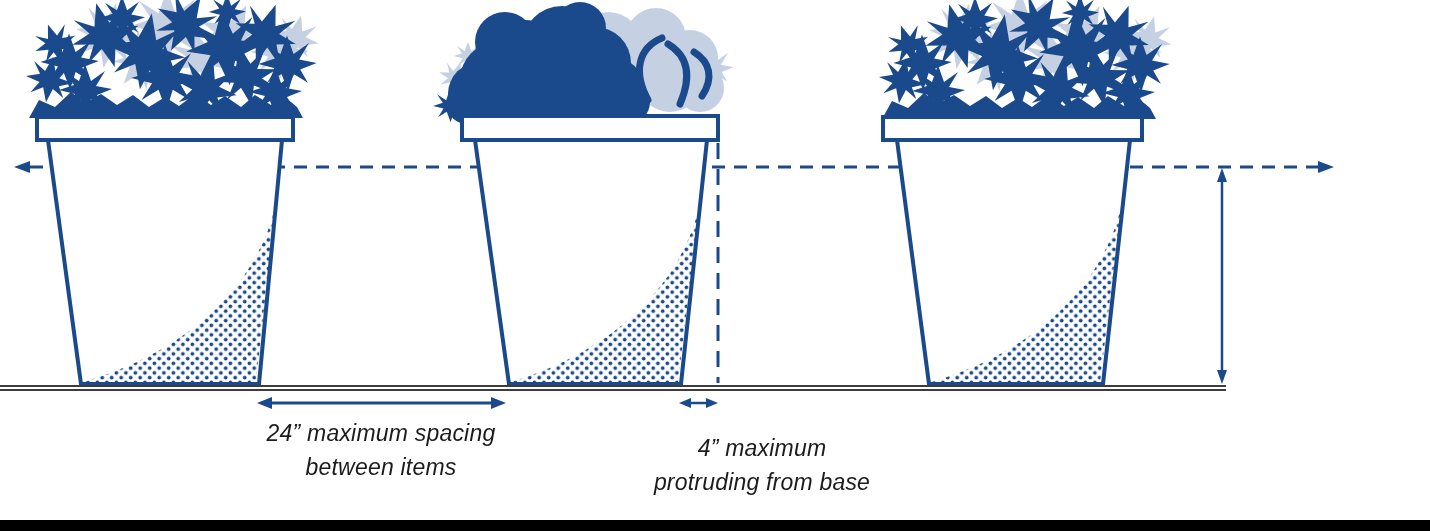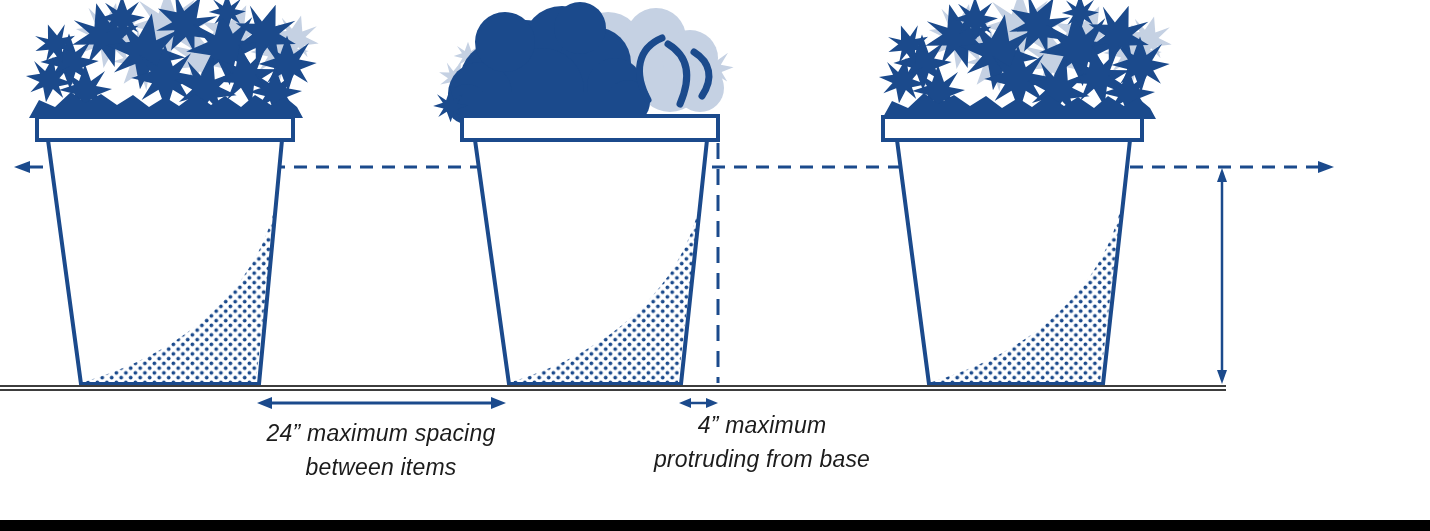--- a/index.html
+++ b/index.html
@@ -26,21 +26,21 @@
   .head{fill:var(--primary-blue);stroke:none;}
   .ground{stroke:var(--ground-gray);stroke-width:2;fill:none;}
   .frond{fill:none;stroke:var(--primary-blue);stroke-width:7;stroke-linecap:round;}
   .wedge{fill:url(#dots);stroke:none;}
   .anno{
     position:absolute;color:var(--text-dark);font-style:italic;
     font-size:23px;line-height:34px;text-align:center;white-space:pre-line;
     letter-spacing:0.2px;
   }
   #label-spacing{left:236px;top:416px;width:290px;}
-  #label-protrusion{left:607px;top:408px;width:310px;}
+  #label-protrusion{left:607px;top:431px;width:310px;}
   #label-height{left:1230px;top:214px;width:192px;}
   #footer-bar{position:absolute;left:0;bottom:0;width:100%;height:11px;background:var(--footer-black);}
 </style>
 </head>
 <body>
 
 <div id="stage">
 
   <svg width="1430" height="531" viewBox="0 0 1430 531">
     <defs>

